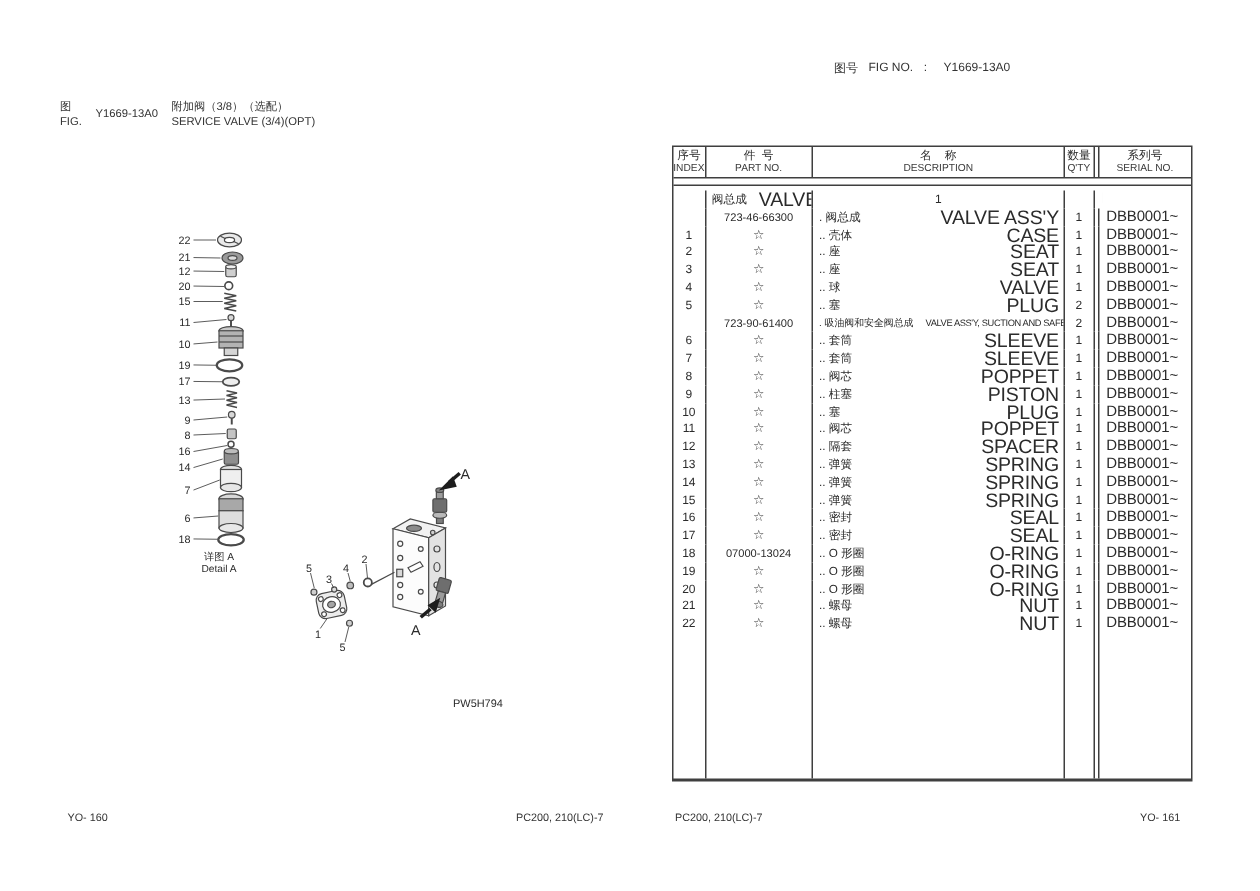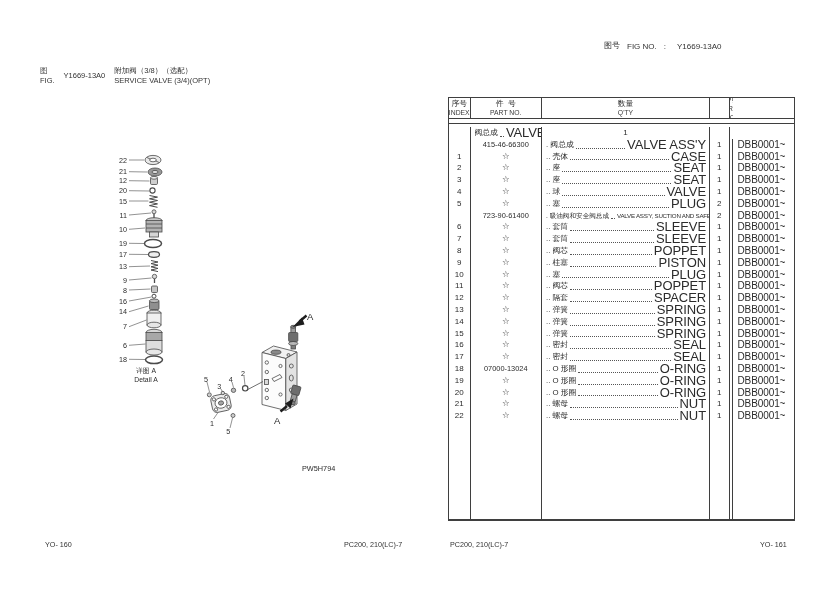--- a/index.html
+++ b/index.html
@@ -4,21 +4,21 @@
 <style>
   html,body{margin:0;padding:0;}
   body{
     width:840px;height:594px;position:relative;background:#ffffff;
     font-family:"Liberation Sans","DejaVu Sans",sans-serif;color:#2b2b2b;
     overflow:hidden;
   }
   .abs{position:absolute;}
 
   
-  .fig-header{left:556px;top:40px;display:flex;align-items:flex-end;gap:7px;font-size:8px;color:#333;margin-left:48px;}
+  .fig-header{left:556px;top:40px;display:flex;align-items:flex-start;gap:7px;font-size:8px;color:#333;}
   .fig-header .val{margin-left:4px;}
 
   
   .fig-caption{left:40px;top:66px;display:flex;gap:7px;font-size:7.5px;color:#333;}
   .fig-caption .stack{display:flex;flex-direction:column;line-height:9.5px;}
   .fig-caption .figno{align-self:center;padding:0 2px;}
 
   
   .ptable{
     left:448px;top:97px;width:347px;height:424px;
@@ -37,21 +37,21 @@
   .head-sep{height:4px;border-top:1px solid #3f3f3f;border-bottom:1.5px solid #3f3f3f;}
   .tbody{flex:1;display:flex;flex-direction:column;padding-top:3px;}
   .trow{line-height:11.8px;font-size:8px;}
   .trow .c{border-right:1px solid #3f3f3f;overflow:hidden;}
   .trow .c.last{border-right:none;padding-left:5px;font-size:10px;letter-spacing:-0.1px;}
   .trow .idx{text-align:center;}
   .trow .part{text-align:center;font-size:7.4px;}
   .trow .part.star{font-size:8.5px;color:#333;}
   .trow .desc{padding:0 3px 0 4px;}
   .trow .qty{text-align:center;}
-  .desc-main{display:flex;align-items:flex-end;white-space:nowrap;}
+  .desc-main{display:flex;align-items:flex-start;white-space:nowrap;}
   .desc-cn{font-size:7.8px;}
   .desc-en{font-size:13px;letter-spacing:-0.1px;}
   .desc-main .dots{flex:1;border-bottom:1px dotted #555;margin:0 2px;transform:translateY(-2px);min-width:4px;}
   .desc-main.tight .desc-cn{font-size:6.6px;}
   .desc-main.tight .desc-en{font-size:6.2px;letter-spacing:-0.25px;}
   .note-line{font-size:7.4px;white-space:nowrap;}
   .filler{flex:1;}
   .filler .c{height:100%;}
 
   
@@ -257,20 +257,24 @@
   <div class="thead tgrid">
     <div class="hc">
       <span class="cn">序号</span>
       <span class="en">INDEX</span>
     </div>
     <div class="hc">
       <span class="cn">件  号</span>
       <span class="en">PART NO.</span>
     </div>
     <div class="hc">
+      <span class="cn">名    称</span>
+      <span class="en">DESCRIPTION</span>
+    </div>
+    <div class="hc">
       <span class="cn">数量</span>
       <span class="en">Q'TY</span>
     </div>
     <div class="hc"></div>
     <div class="hc last">
       <span class="cn">系列号</span>
       <span class="en">SERIAL NO.</span>
     </div>
   </div>
   <div class="head-sep"></div>
@@ -284,21 +288,21 @@
         <span class="desc-en">VALVE ASS'Y</span>
       </div>
     </div>
     <div class="c qty">1</div>
     <div class="c"></div>
     <div class="c last">DBB0001~</div>
   </div>
 
   <div class="trow tgrid">
     <div class="c idx"></div>
-    <div class="c part">415-46-66300</div>
+    <div class="c part">723-46-66300</div>
     <div class="c desc">
       <div class="desc-main">
         <span class="desc-cn">. 阀总成</span>
         <span class="dots"></span>
         <span class="desc-en">VALVE ASS'Y</span>
       </div>
       <div></div>
     </div>
     <div class="c qty">1</div>
     <div class="c"></div>

